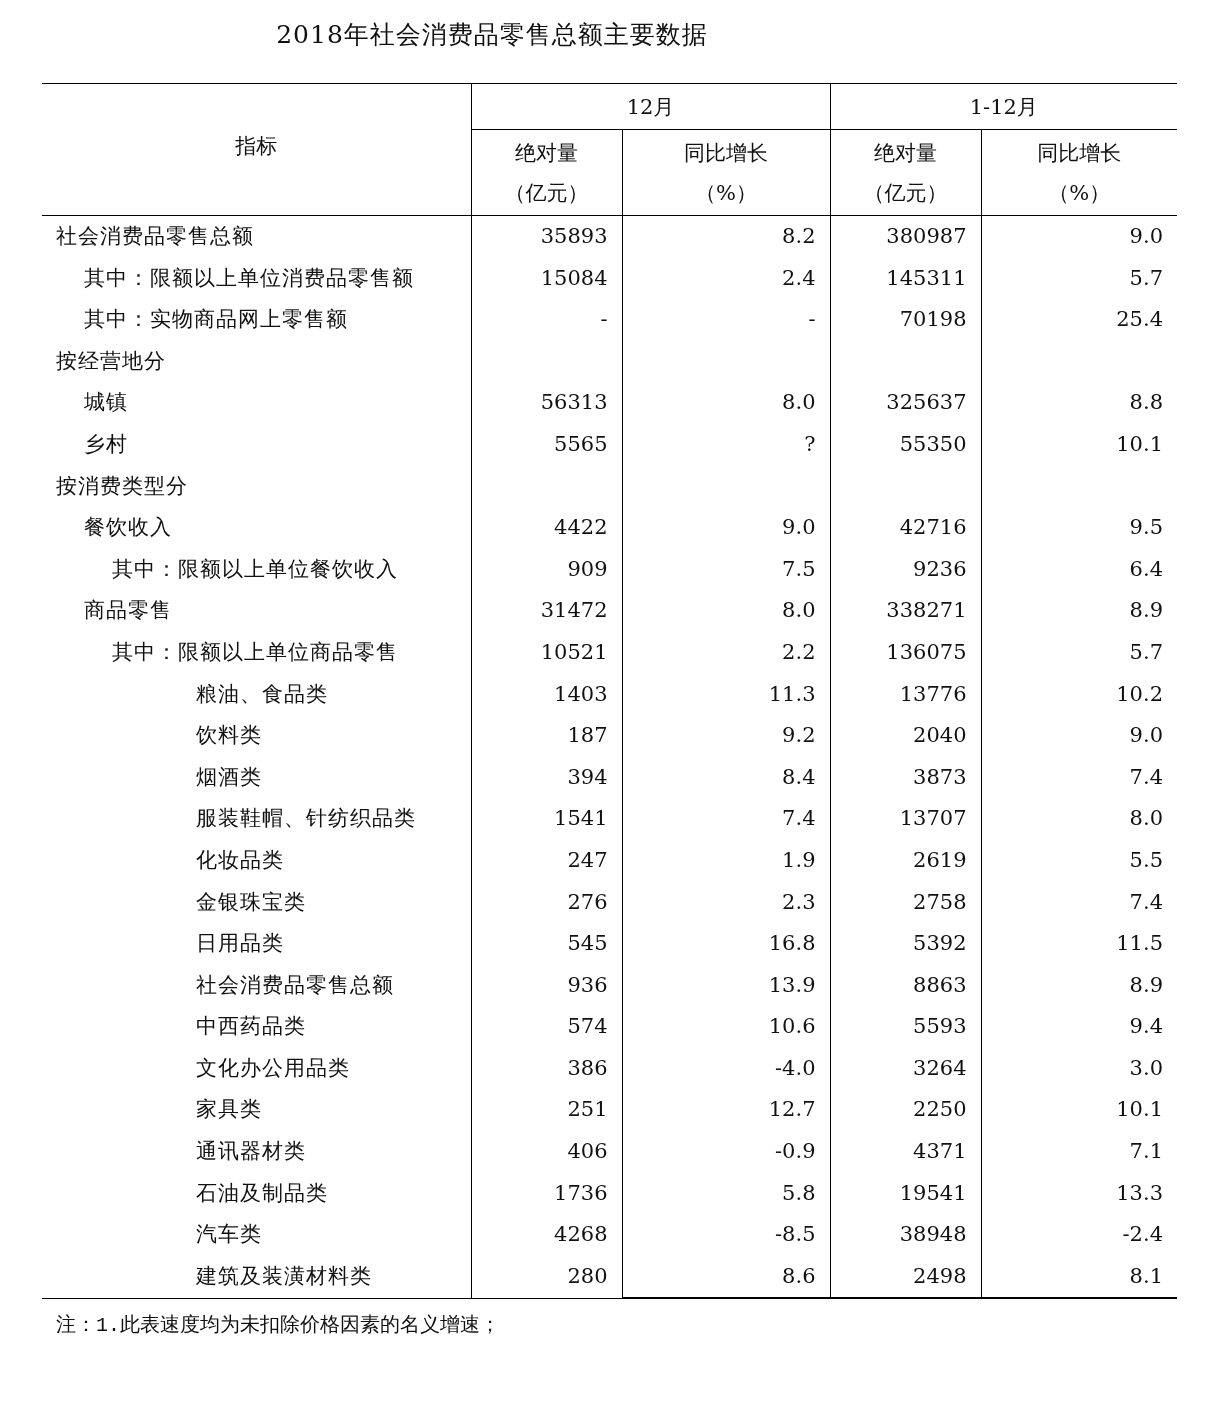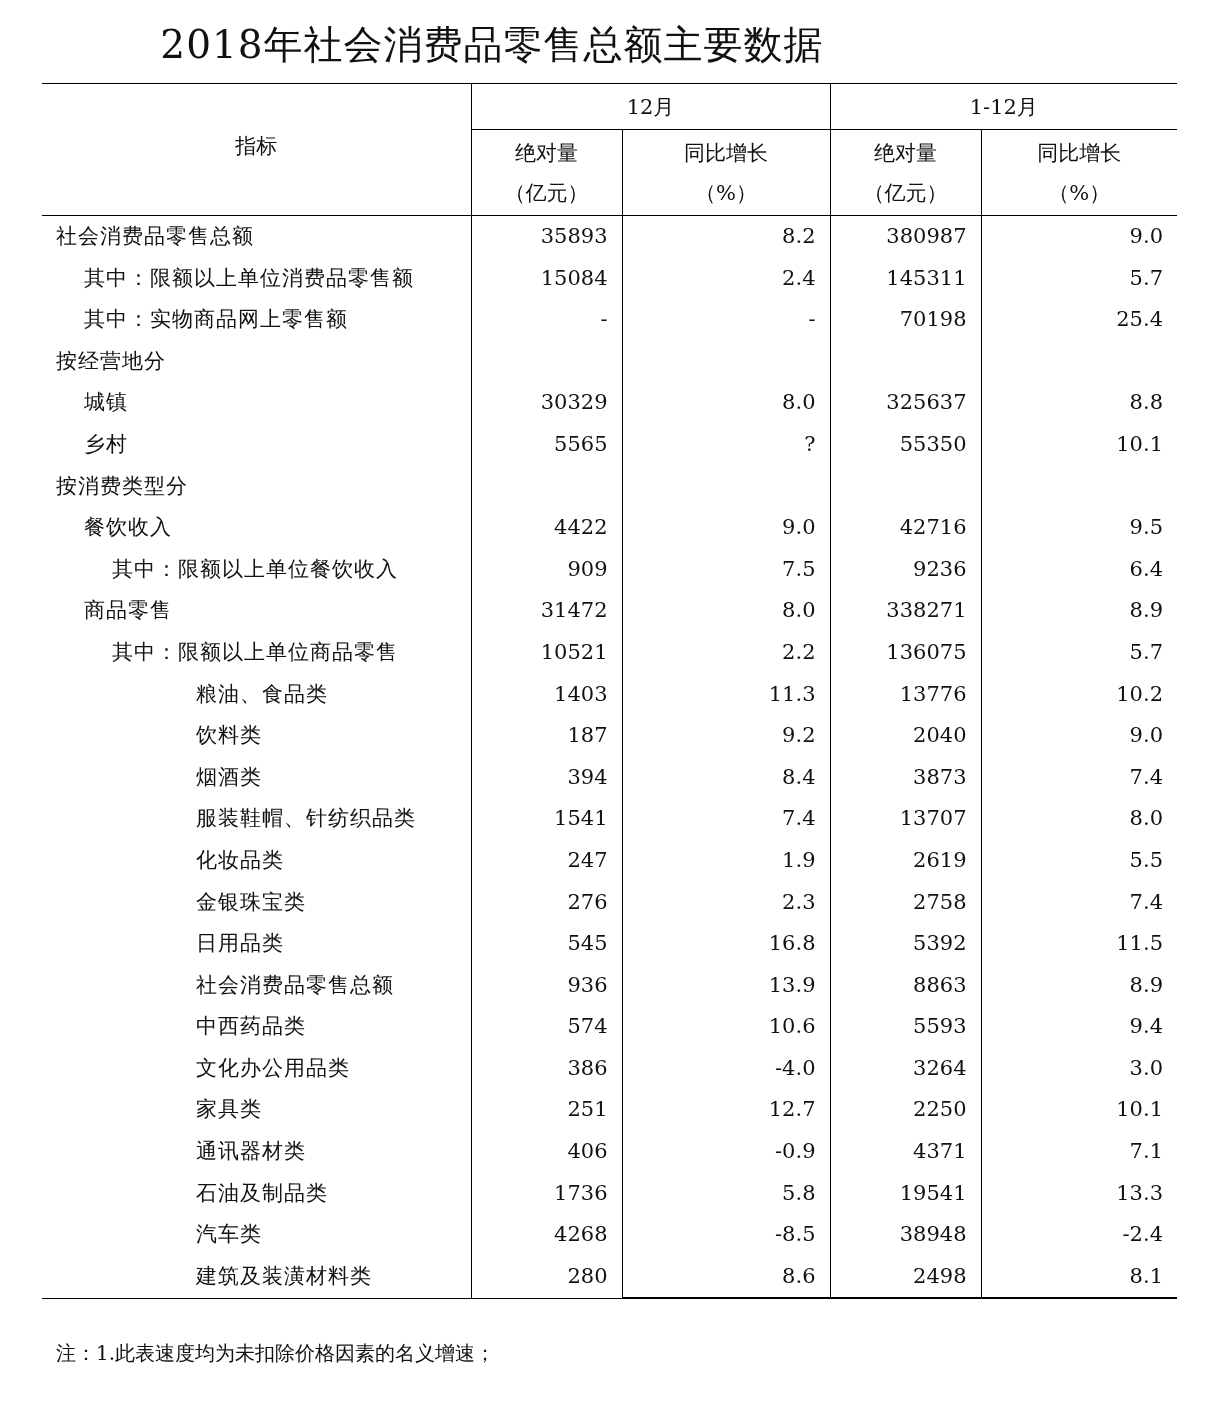--- a/index.html
+++ b/index.html
@@ -3,21 +3,21 @@
 <meta charset="utf-8">
 <style>
   html, body { margin: 0; padding: 0; background: #ffffff; }
   body {
     width: 1212px; height: 1408px; position: relative; overflow: hidden;
     font-family: "DejaVu Serif", "Liberation Serif", serif;
     color: #111111;
   }
   .title {
     position: absolute; left: 0; top: 18px; width: 984px;
-    text-align: center; font-size: 39px; letter-spacing: 1px;
+    text-align: center; font-size: 25px; letter-spacing: 1px;
     font-family: "DejaVu Serif", "Liberation Serif", serif;
   }
   table.data {
     position: absolute; left: 42px; top: 83px;
     width: 1135px; border-collapse: collapse; table-layout: fixed;
     font-size: 21px;
   }
   table.data col.c0 { width: 429px; }
   table.data col.c1 { width: 151px; }
   table.data col.c2 { width: 208px; }
@@ -45,21 +45,21 @@
   tbody tr:last-child td { border-bottom: 1px solid #000; }
   tbody tr:last-child td.thick { border-bottom: 2.5px solid #000; }
   .ind1 { padding-left: 42px !important; }
   .ind2 { padding-left: 70px !important; }
   .ind3 { padding-left: 154px !important; }
   td.pct { padding-right: 14px; }
   td.abs1 { padding-right: 14px; }
   td.abs2 { padding-right: 14px; }
   td.pct2 { padding-right: 14px; }
   .notes {
-    position: absolute; left: 56px; top: 1332px; font-size: 20px; line-height: 42px;
+    position: absolute; left: 56px; top: 1305px; font-size: 20px; line-height: 42px; font-family: Liberation Mono, monospace;
   }
 </style>
 </head>
 <body>
 
 <div class="title">2018年社会消费品零售总额主要数据</div>
 
 <table class="data">
   <colgroup>
     <col class="c0">
@@ -117,21 +117,21 @@
       </tr>
       <tr>
         <td class="label ">按经营地分</td>
         <td class="num abs1"></td>
         <td class="num pct thick"></td>
         <td class="num abs2 thick"></td>
         <td class="num pct2 thick"></td>
       </tr>
       <tr>
         <td class="label ind1">城镇</td>
-        <td class="num abs1">30329</td>
+        <td class="num abs1">56313</td>
         <td class="num pct thick">8.0</td>
         <td class="num abs2 thick">325637</td>
         <td class="num pct2 thick">8.8</td>
       </tr>
       <tr>
         <td class="label ind1">乡村</td>
         <td class="num abs1">5565</td>
         <td class="num pct thick">?</td>
         <td class="num abs2 thick">55350</td>
         <td class="num pct2 thick">10.1</td>

